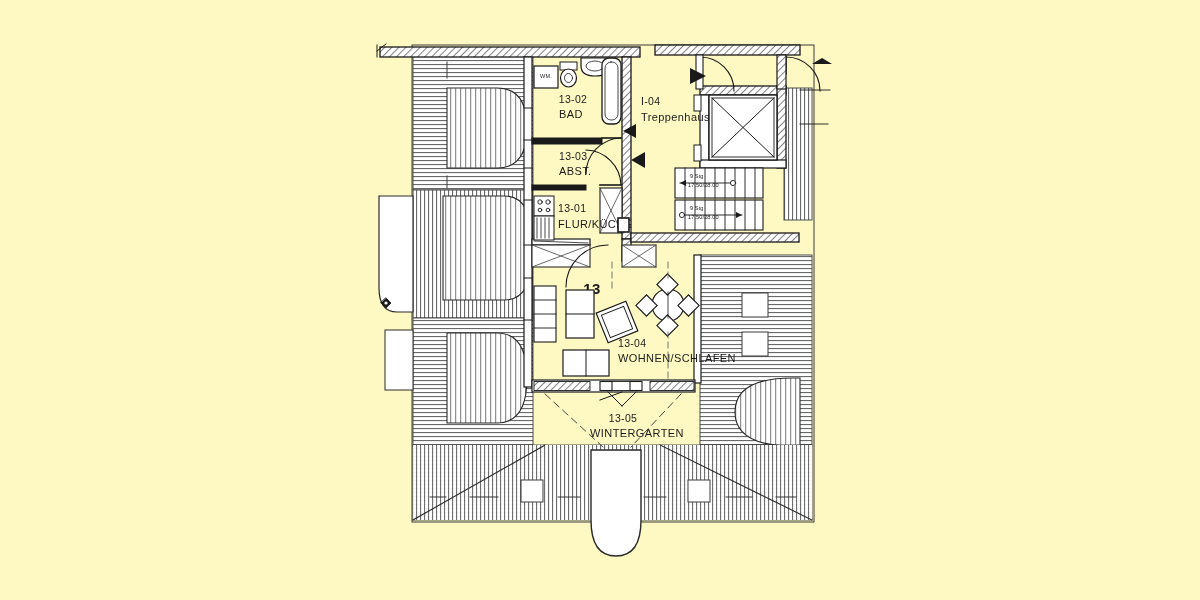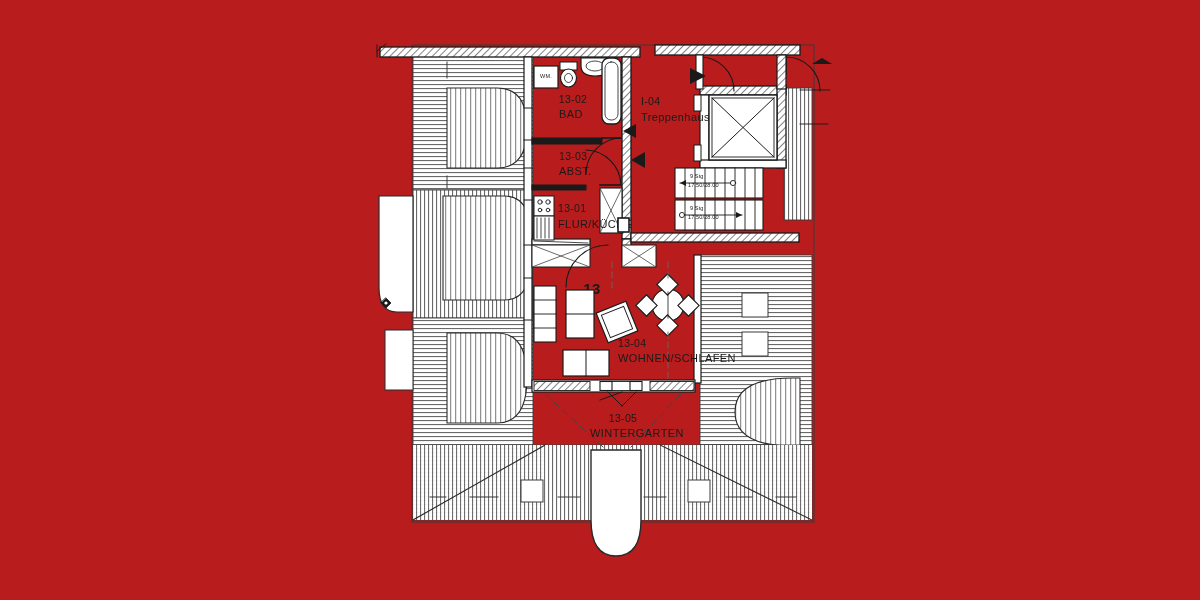--- a/index.html
+++ b/index.html
@@ -10,21 +10,21 @@
   body {
     width: 1200px;
     height: 600px;
     overflow: hidden;
     font-family: "Liberation Sans", sans-serif;
   }
   #plan-root {
     position: relative;
     width: 1200px;
     height: 600px;
-    background: #b91c1c;
+    background: #fef9c3;
   }
   svg#floorplan {
     display: block;
     width: 1200px;
     height: 600px;
   }
   .lbl {
     font-family: "Liberation Sans", sans-serif;
     fill: #1a1a1a;
     text-anchor: middle;

